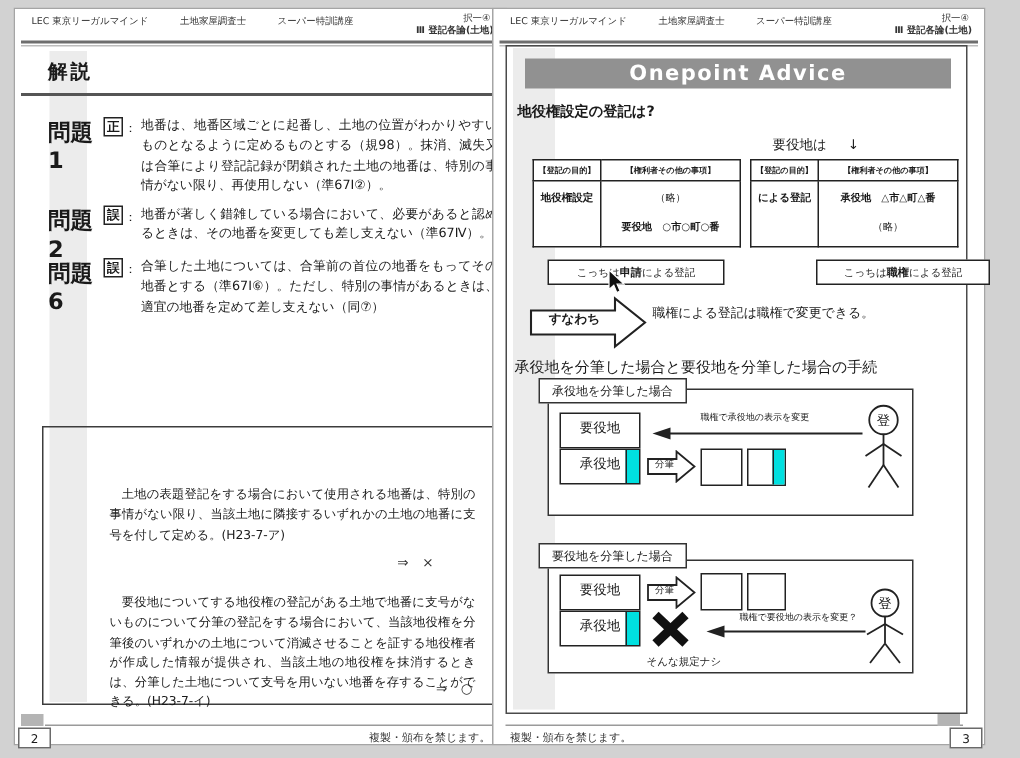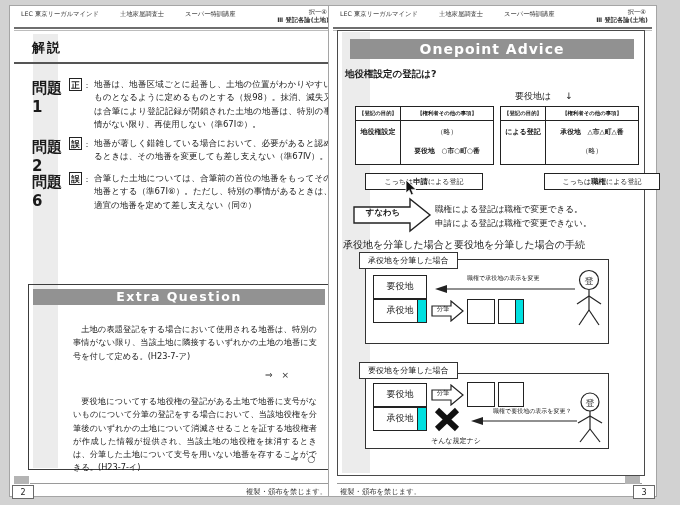--- a/index.html
+++ b/index.html
@@ -149,21 +149,20 @@
   </div>
 
   <div class="problem" style="top:166px;">
     <span class="p-label">問題 6</span>
     <span class="p-badge">誤</span>
     <span class="p-sep">：</span>
     <span class="p-text">合筆した土地については、合筆前の首位の地番をもってその地番とする（準67Ⅰ⑥）。ただし、特別の事情があるときは、適宜の地番を定めて差し支えない（同⑦）</span>
   </div>
 
   <div class="eq-box">
-    <div class="eq-bar">Extra Question</div>
     <div class="eq-q eq-q1">土地の表題登記をする場合において使用される地番は、特別の事情がない限り、当該土地に隣接するいずれかの土地の地番に支号を付して定める。(H23-7-ア)</div>
     <div class="eq-a eq-a1">⇒　×</div>
     <div class="eq-q eq-q2">要役地についてする地役権の登記がある土地で地番に支号がないものについて分筆の登記をする場合において、当該地役権を分筆後のいずれかの土地について消滅させることを証する地役権者が作成した情報が提供され、当該土地の地役権を抹消するときは、分筆した土地について支号を用いない地番を存することができる。(H23-7-イ)</div>
     <div class="eq-a eq-a2">⇒　○</div>
   </div>
 
   <div class="foot-line fl-l"></div>
   <div class="foot-sq" style="left:4px;"></div>
   <div class="pagenum" style="left:2px;">2</div>
   <div class="foot-note" style="right:10px; text-align:right;">複製・頒布を禁じます。</div>
@@ -232,21 +231,20 @@
   <svg class="cursor" width="12" height="17" viewBox="0 0 12 17">
     <polygon points="1,1 1,14 4.2,11.2 6.2,16 8.4,15 6.4,10.4 11,10.4" fill="#111" stroke="#fff" stroke-width="0.8"></polygon>
   </svg>
 
   <svg class="concl-arrow" width="80" height="36" viewBox="0 0 80 36">
     <polygon points="1,10 57,10 57,2 77,18 57,34 57,26 1,26" fill="#fff" stroke="#222" stroke-width="1.4"></polygon>
   </svg>
   <div class="concl-label">すなわち</div>
   <div class="concl-text">
     <div>職権による登記は職権で変更できる。</div>
-    <div>申請による登記は職権で変更できない。</div>
   </div>
 
   <div class="proc-intro">承役地を分筆した場合と要役地を分筆した場合の手続</div>
 
   <div class="case-box cb-1"></div>
   <div class="case-tab ct-1">承役地を分筆した場合</div>
 
   <div class="parcel" style="left:44px; top:269px;">要役地</div>
   <div class="parcel" style="left:44px; top:293px;">
     <span>承役地</span>

